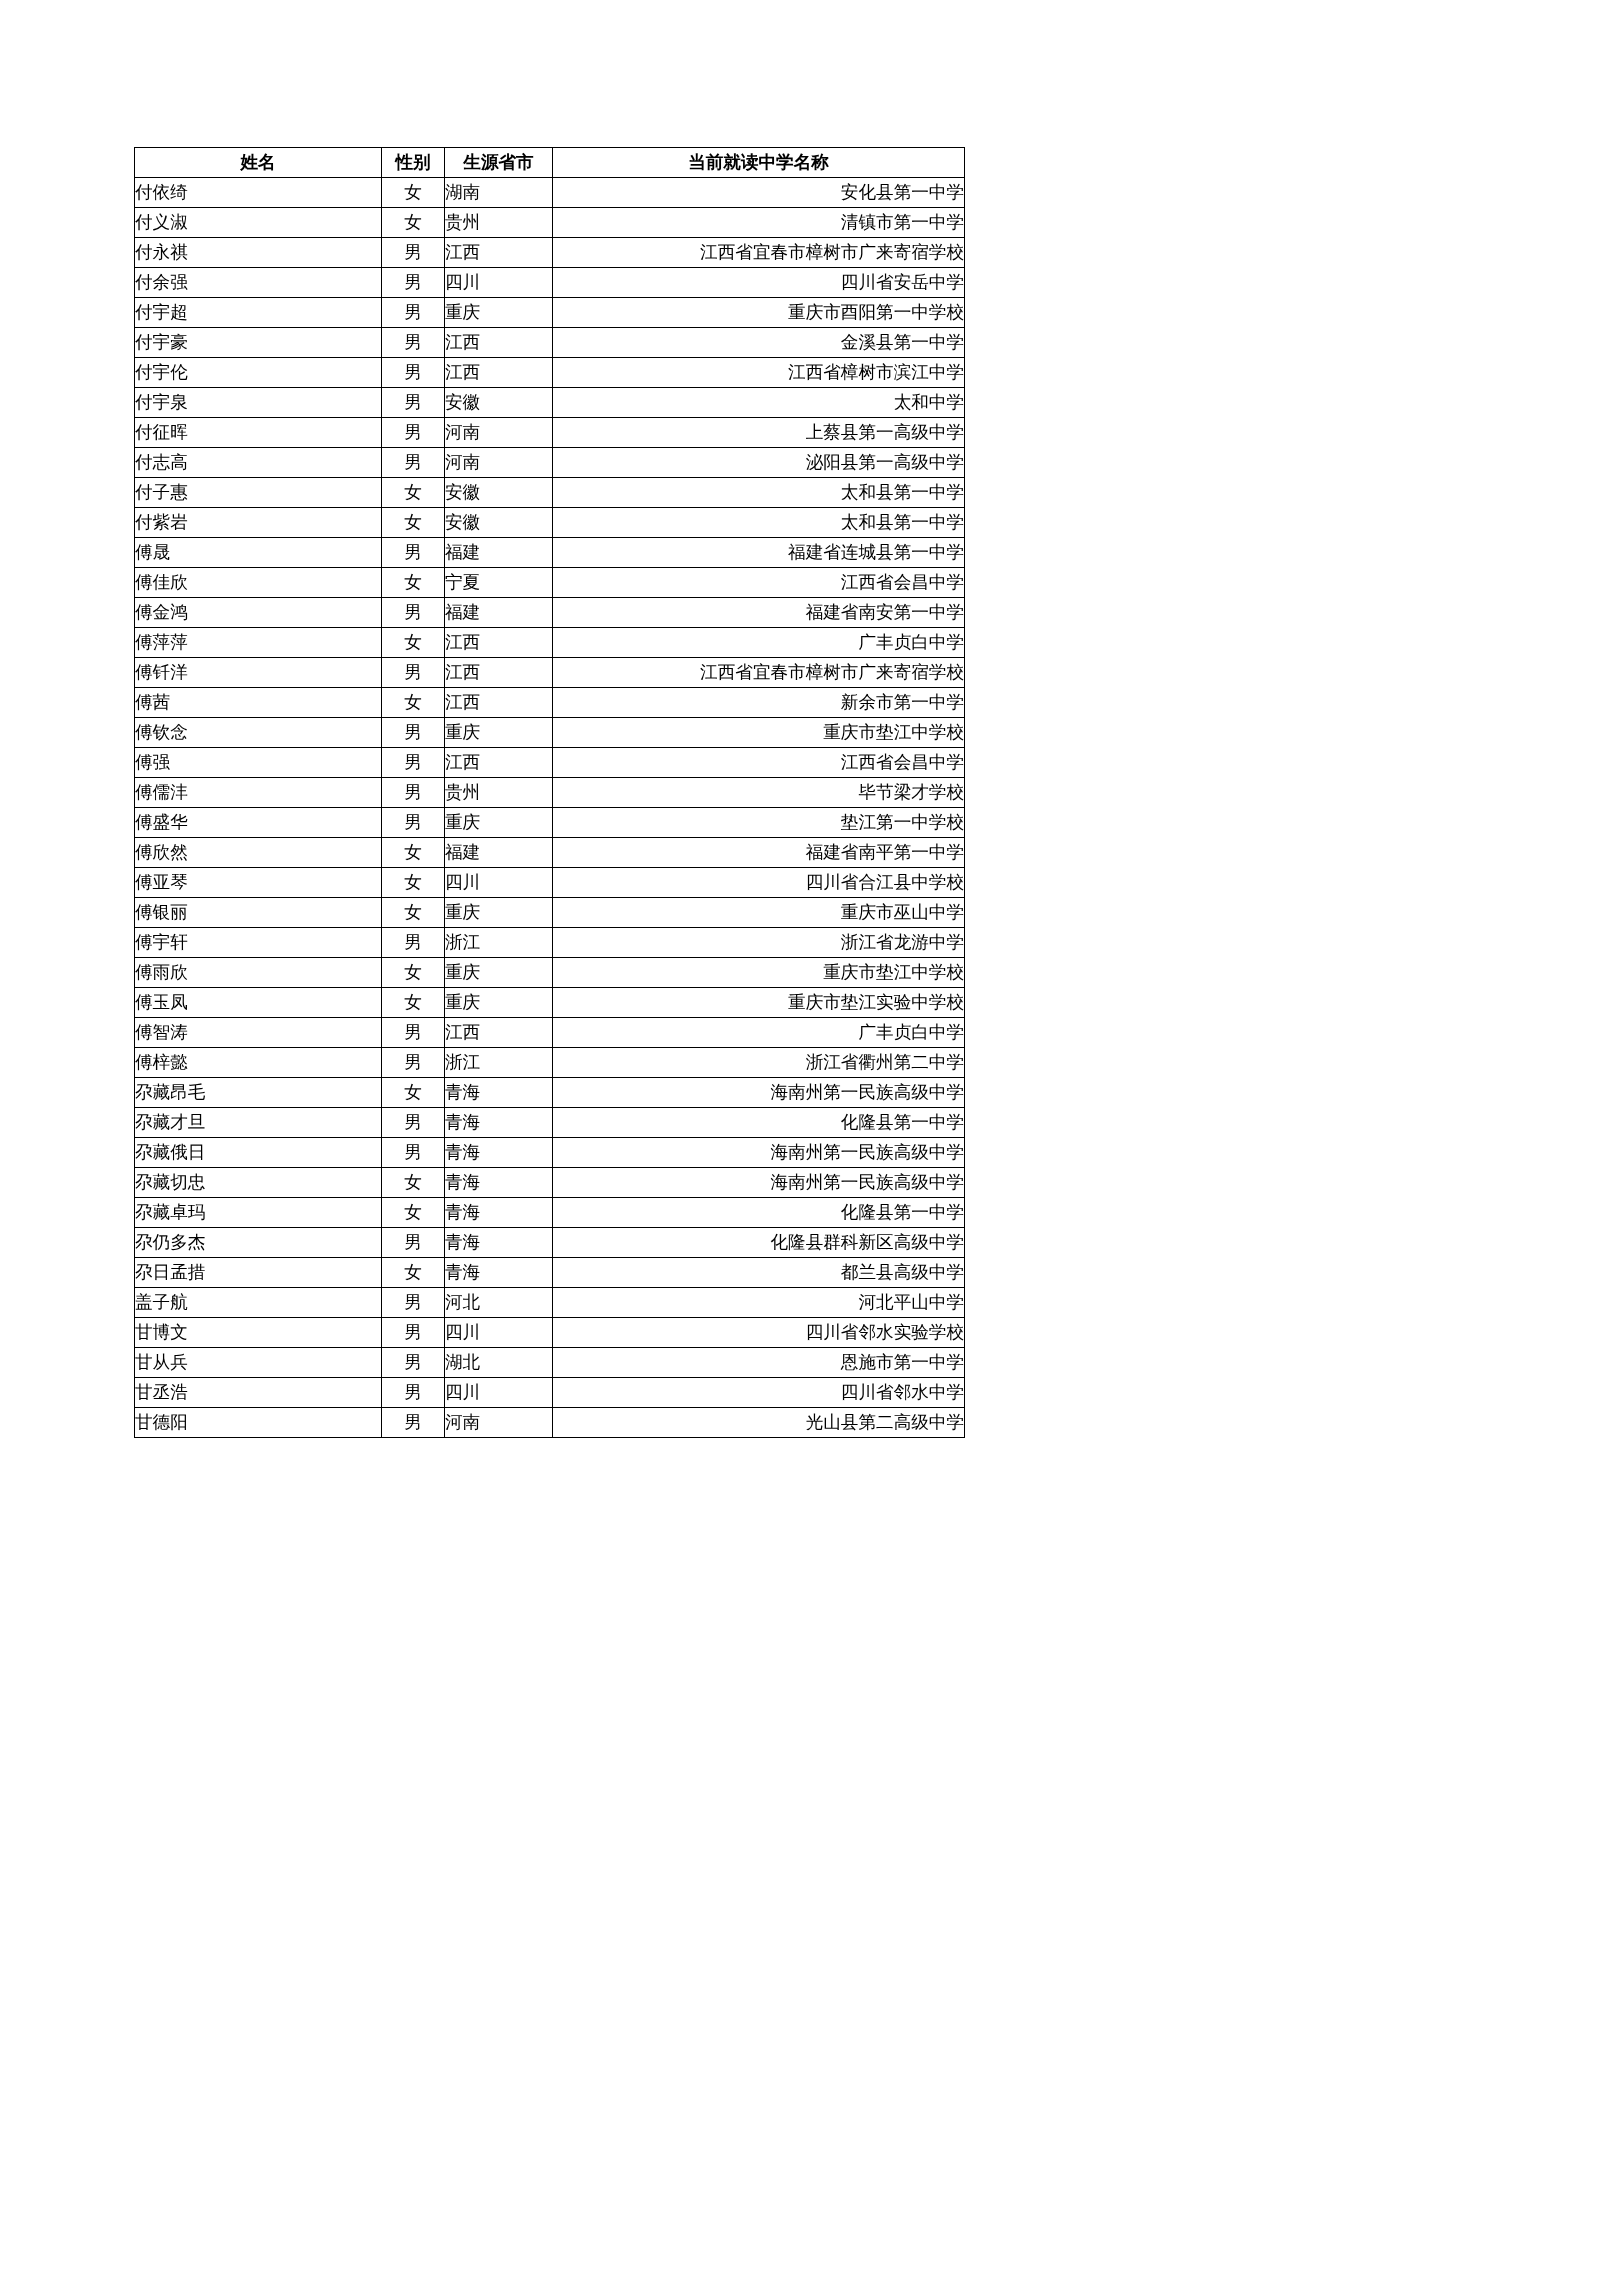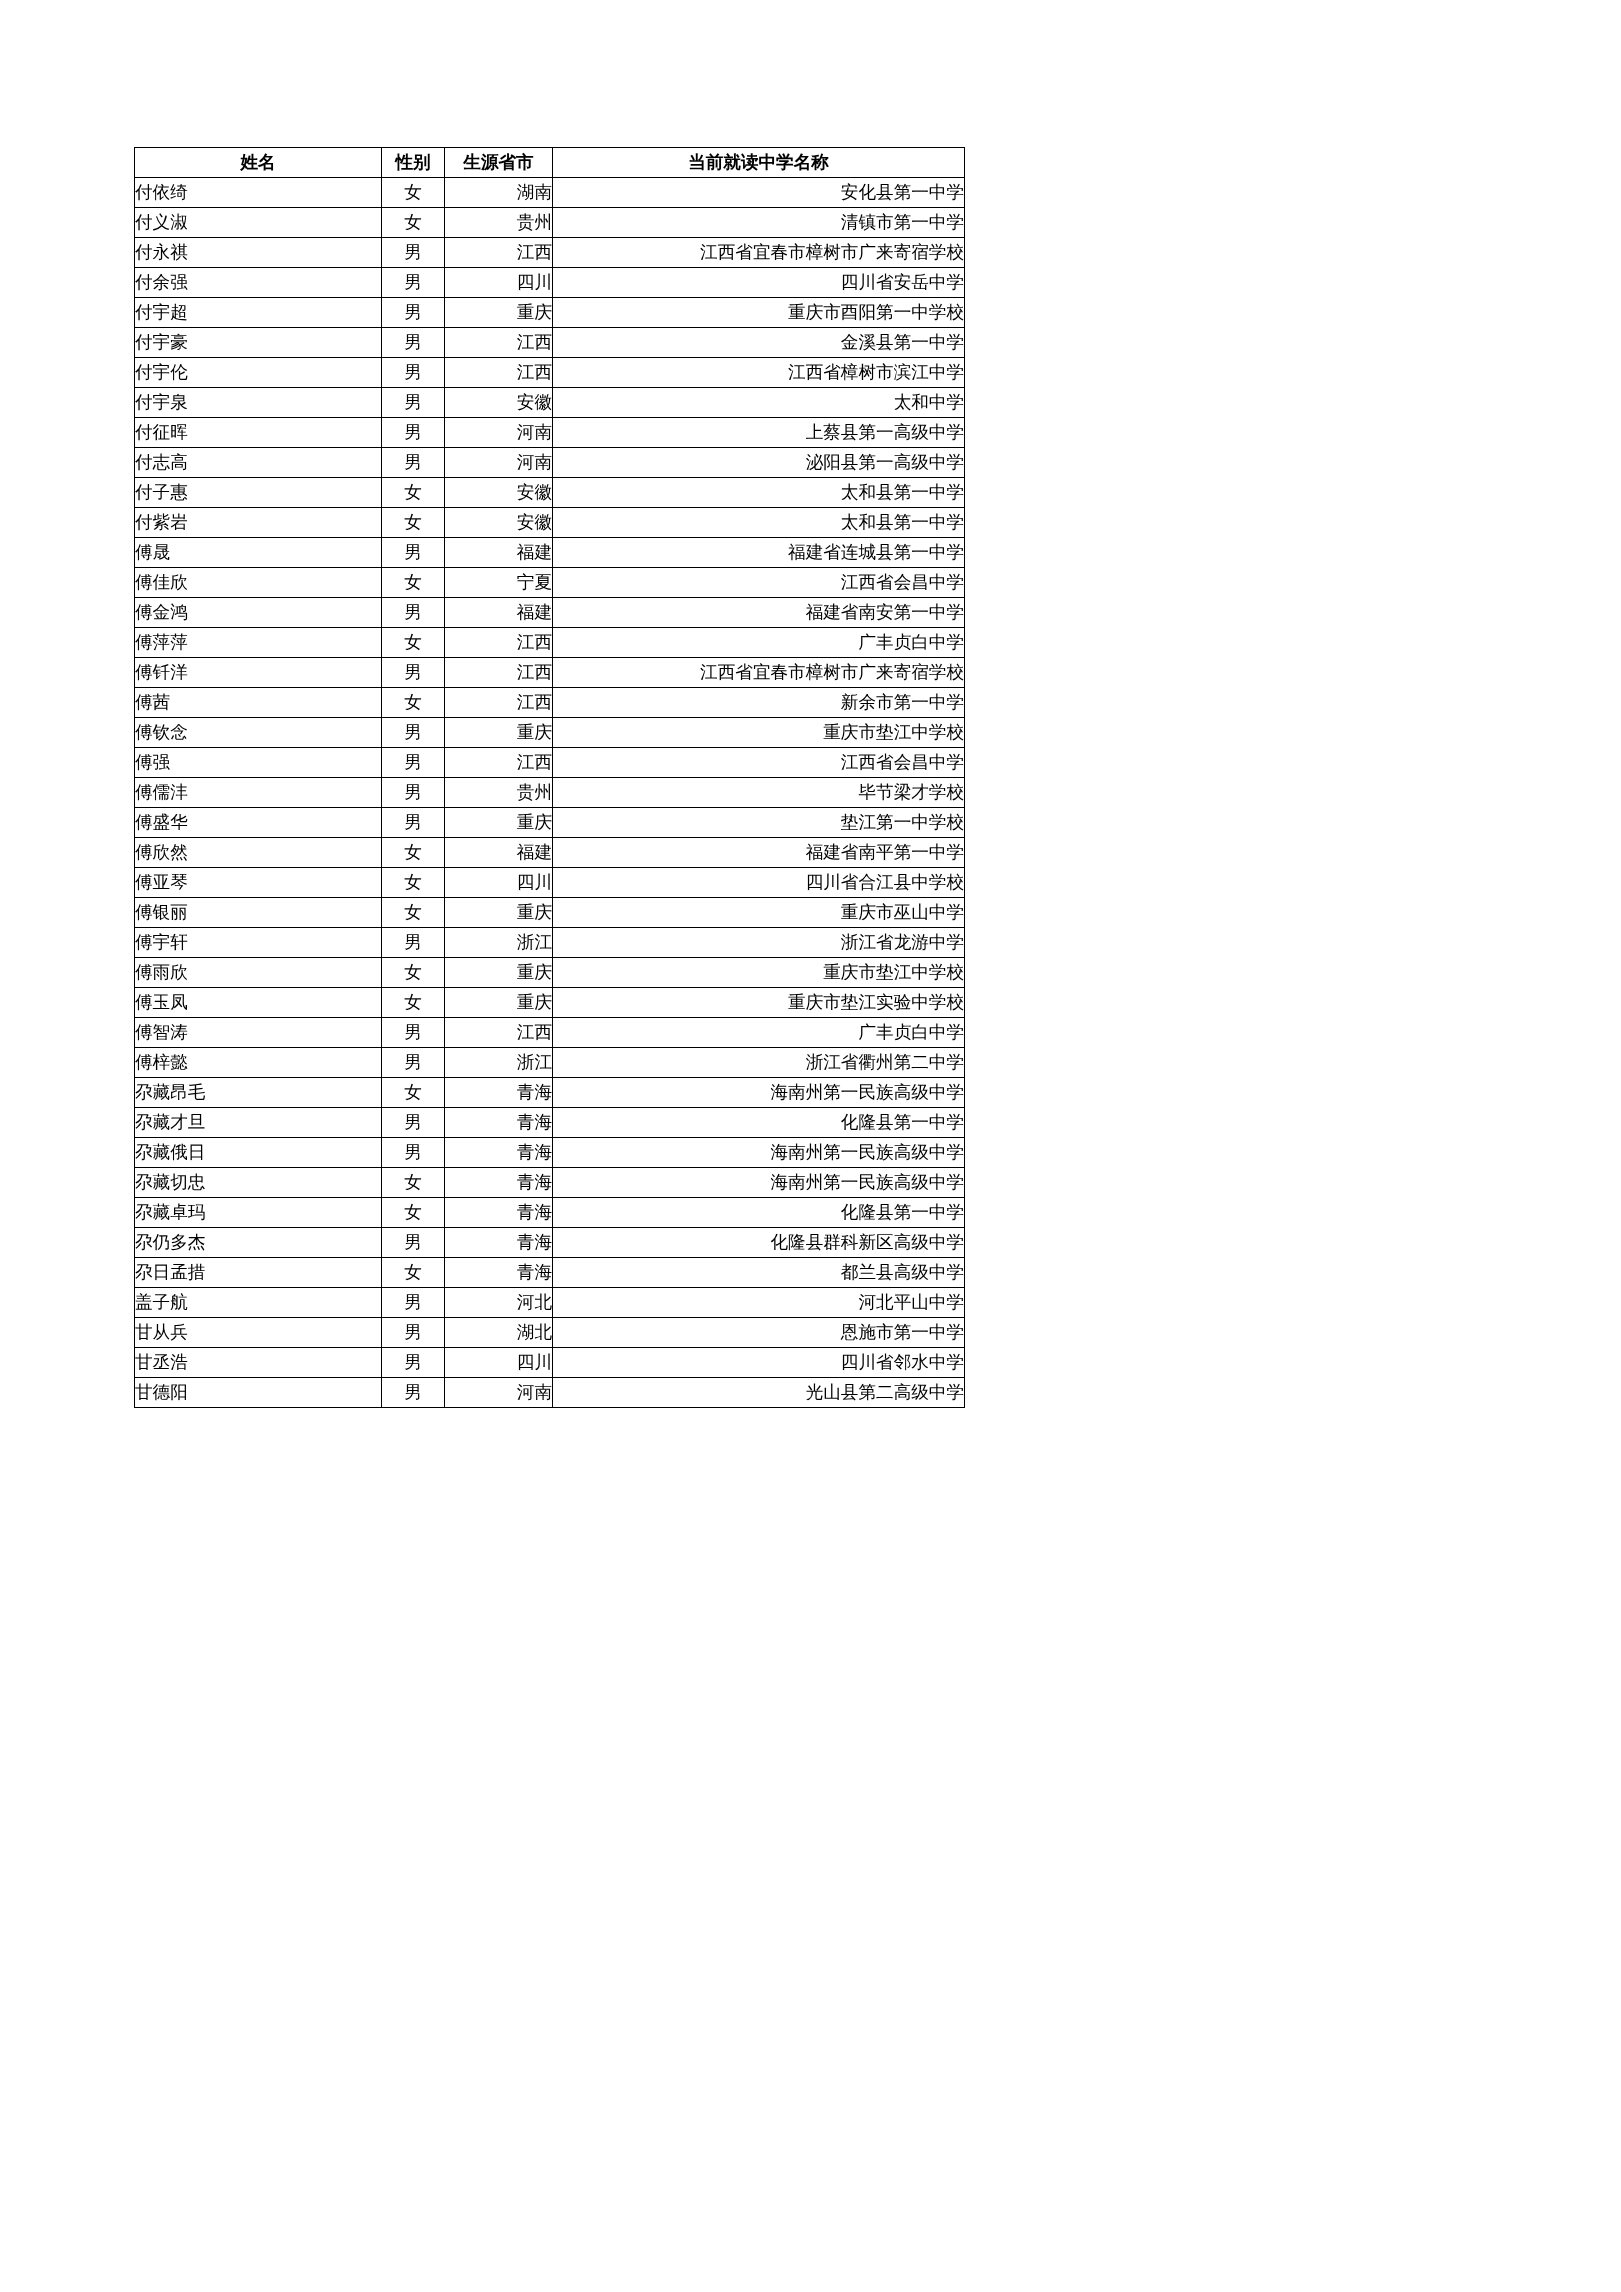--- a/index.html
+++ b/index.html
@@ -19,21 +19,21 @@
     line-height:1.1;
     padding:0;
     white-space:nowrap;
     overflow:hidden;
     vertical-align:middle;
   }
   table.roster th { font-weight:bold; text-align:center; }
   th.h1 { text-align:left; padding-left:5.9px; }
   td.c0 { text-align:left; padding-left:11.8px; }
   td.c1 { text-align:center; }
-  td.c2 { text-align:right; }
+  td.c2 { text-align:left; }
   td.c3 { text-align:right; padding-left:7.8px; }
 </style>
 </head>
 <body>
 
 <div class="page">
   <div class="table-wrap">
     <table class="roster">
       <colgroup>
         <col style="width:247px">
@@ -272,20 +272,26 @@
             <td class="c2">青海</td>
             <td class="c3">都兰县高级中学</td>
           </tr>
           <tr>
             <td class="c0">盖子航</td>
             <td class="c1">男</td>
             <td class="c2">河北</td>
             <td class="c3">河北平山中学</td>
           </tr>
           <tr>
+            <td class="c0">甘博文</td>
+            <td class="c1">男</td>
+            <td class="c2">四川</td>
+            <td class="c3">四川省邻水实验学校</td>
+          </tr>
+          <tr>
             <td class="c0">甘从兵</td>
             <td class="c1">男</td>
             <td class="c2">湖北</td>
             <td class="c3">恩施市第一中学</td>
           </tr>
           <tr>
             <td class="c0">甘丞浩</td>
             <td class="c1">男</td>
             <td class="c2">四川</td>
             <td class="c3">四川省邻水中学</td>

